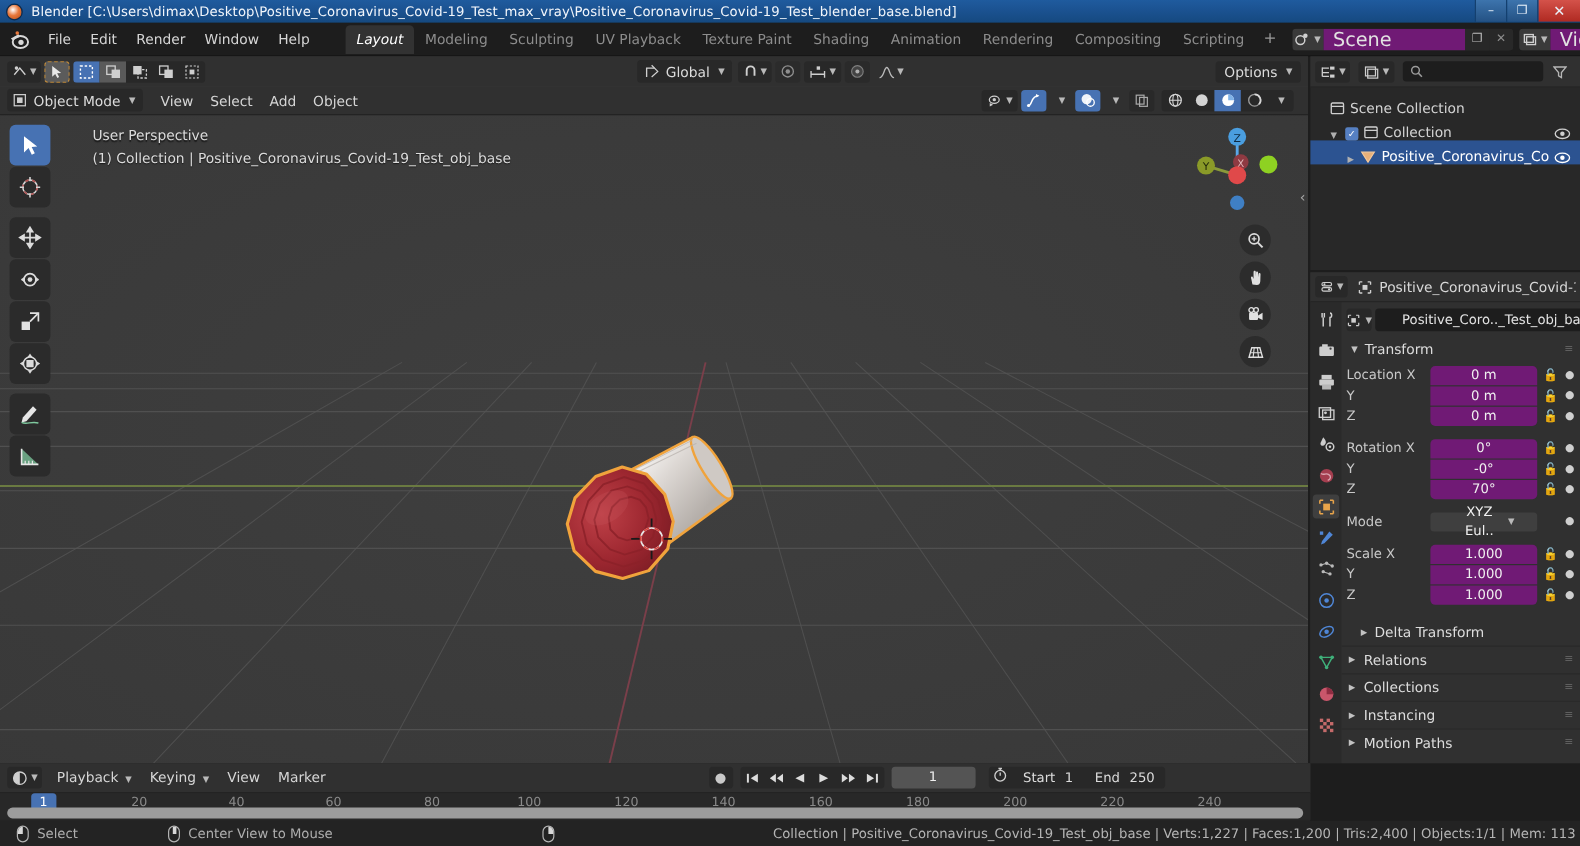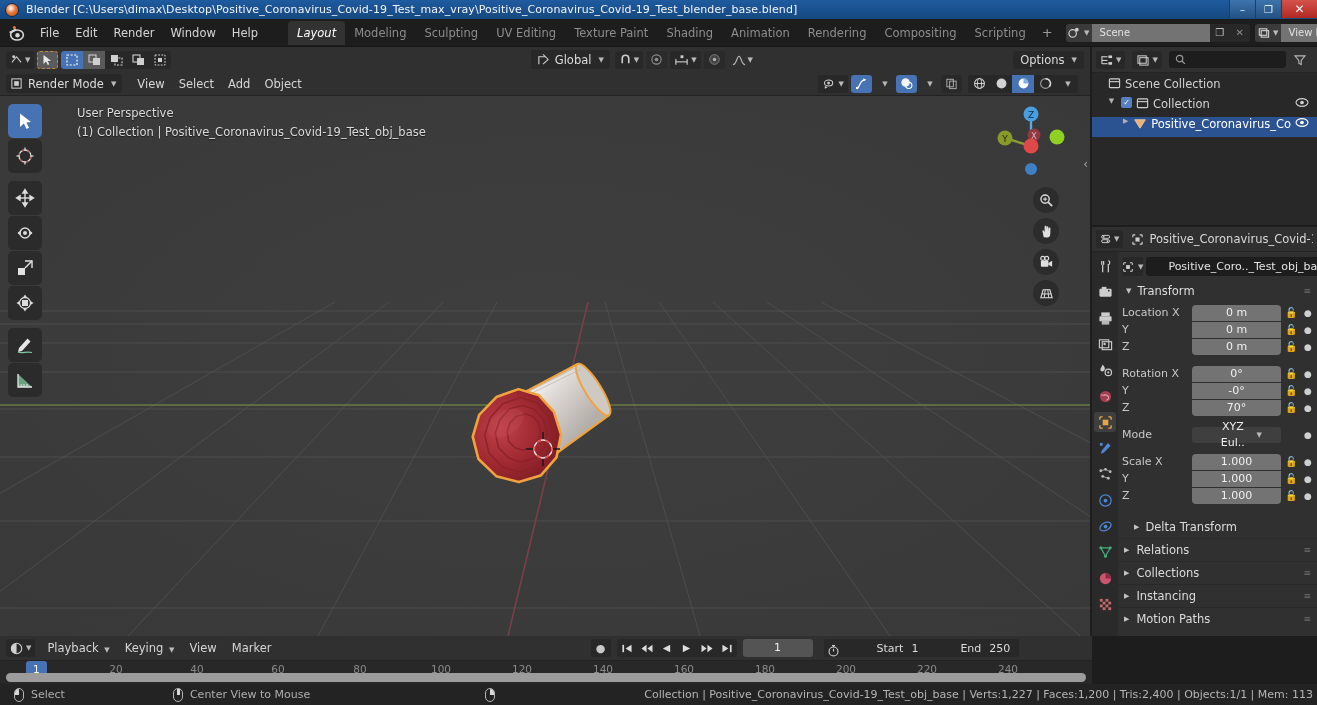--- a/index.html
+++ b/index.html
@@ -61,21 +61,21 @@
   .scene-block { display: flex; align-items: center; margin-left: 6px; }
   .idblock {
     display: flex; align-items: center; height: 18px;
     background: #282828; border-radius: 3px; overflow: hidden;
   }
   .idblock .id-ico {
     display:flex; align-items:center; justify-content:center;
     width: 26px; height: 18px; background:#3a3a3a; color:#d2d2d2; font-size: 10px; gap:1px;
   }
   .idblock .id-name {
-    padding: 0 10px 0 8px; height:18px; line-height:18px; background:#737373; color:#e2e2e2; font-size:10px;
+    padding: 0 10px 0 8px; height:18px; line-height:18px; background:#701a75; color:#e2e2e2; font-size:16px;
     min-width: 118px;
   }
   .idblock .id-btn {
     width: 20px; height:18px; display:flex; align-items:center; justify-content:center;
     color:#bdbdbd; font-size:10px; background:#282828;
   }
   .idblock .id-btn.x { color:#8d8d8d; }
   .caret { font-size: 7px; color: #b9b9b9; margin-left: 2px; }
 
   
@@ -143,21 +143,21 @@
   .side-arrow { position:absolute; right: 2px; top: 110px; color:#a7a7a7; font-size: 12px; z-index:14;}
 
   
   .outliner { position:absolute; left: 1092px; top: 47px; width: 225px; height: 178px; background:#282828; }
   .ol-header { height: 26px; background:#303030; display:flex; align-items:center; padding: 0 4px; gap: 4px; border-bottom:1px solid #232323;}
   .ol-search {
     flex:1; height:17px; background:#1d1d1d; border-radius:3px; display:flex; align-items:center; padding-left:6px; gap:5px;
     color:#9b9b9b; font-size:10.5px;
   }
   .ol-rows { padding-top: 4px; font-size: 11.5px; }
-  .ol-row { display:flex; align-items:flex-start; height:20px; padding-left: 6px; gap: 4px; color:#d3d3d3;}
+  .ol-row { display:flex; align-items:flex-end; height:20px; padding-left: 6px; gap: 4px; color:#d3d3d3;}
   .ol-row.sel { background:#2c5391; color:#ffffff; }
   .ol-row .tri { width: 11px; color:#b0b0b0; font-size: 7px; text-align:center;}
   .ol-row .eye { margin-left:auto; margin-right: 8px; color:#d0d0d0; }
   .chk { width:11px; height:11px; background:#5680c2; border-radius:2px; color:#fff; font-size:8px; display:flex;align-items:center;justify-content:center;}
 
   
   .props { position:absolute; left:1092px; top: 227px; width:225px; height: 409px; background:#303030; }
   .props-head { height: 25px; background:#303030; display:flex; align-items:center; padding:0 4px; gap:5px; border-bottom:1px solid #242424;}
   .breadcrumb { display:flex; align-items:center; gap:5px; font-size:11.5px; color:#d8d8d8; overflow:hidden; white-space:nowrap;}
   .props-body { position:absolute; left:26px; top:25px; width:199px; height:384px; background:#303030; overflow:hidden;}
@@ -166,21 +166,21 @@
   .ptab { width:22px; height:20px; display:flex;align-items:center;justify-content:center; border-radius:3px; }
   .ptab.active { background:#3f3f3f; }
   .objbar { display:flex; align-items:center; height:19px; margin: 5px 6px 0 4px; gap: 3px;}
   .objbar .ob-ico { width:24px; height:19px; background:#282828; border-radius:3px; display:flex;align-items:center;justify-content:center; gap:2px; color:#d0d0d0;}
   .objbar .ob-name { flex:1; height:19px; background:#1d1d1d; border-radius:3px; line-height:19px; padding-left: 22px; font-size:11px; color:#e3e3e3;}
   .panel-title { display:flex; align-items:center; height: 22px; gap:6px; padding-left: 8px; font-size:11.5px; color:#dcdcdc; }
   .tri-r { font-size: 7px; color:#c2c2c2; }
   .prow { display:flex; align-items:center; height:17px; margin: 2px 4px 0 4px; gap: 4px; }
   .prow .plabel { width: 66px; font-size:11px; color:#c8c8c8; padding-right: 4px;}
   .pfield {
-    flex:1; height:16px; background:#737373; border-radius:3px; text-align:center;
+    flex:1; height:16px; background:#701a75; border-radius:3px; text-align:center;
     font-size:11px; color:#f0f0f0; line-height:16px;
   }
   .pfield.first { border-radius:4px 4px 0 0;}
   .pfield.mid { border-radius:0;}
   .pfield.last { border-radius:0 0 4px 4px;}
   .pfield.drop { background:#3f3f3f; display:flex; align-items:center; justify-content:space-between; padding:0 19px;}
   .lockico { width:14px; color:#b0b0b0; font-size:10px; text-align:center;}
   .dotico { width:10px; color:#cfcfcf; font-size:9px; text-align:center;}
   .spacer8{height:8px;}
   .collapsed-row { display:flex; align-items:center; height: 23px; gap:7px; padding-left: 6px; font-size:11.5px; color:#dcdcdc;
@@ -188,21 +188,21 @@
   .grip { margin-left:auto; margin-right: 7px; color:#6e6e6e; font-size: 9px; letter-spacing:-1px;}
 
   
   .timeline { position:absolute; left:0; top: 636px; width:1092px; height: 48px; background:#282828; }
   .tl-header { height:25px; background:#303030; display:flex; align-items:center; padding-left:6px; gap:3px; border-bottom:1px solid #232323;}
   .tl-menu { padding: 2px 6px; font-size:11.5px; color:#d6d6d6; border-radius:3px;}
   .tl-play { display:flex; align-items:center; gap:0px; background:#282828; border-radius:3px; overflow:hidden;}
   .tl-play .pb { width:20px;height:18px;display:flex;align-items:center;justify-content:center;color:#dcdcdc;font-size:9px;}
   .tl-rec { width:20px;height:18px;display:flex;align-items:center;justify-content:center;background:#282828;border-radius:3px;color:#c9c9c9;}
   .frame-field { width:70px;height:18px;background:#545454;border-radius:3px;text-align:center;line-height:18px;font-size:11px;color:#f0f0f0;}
-  .range-box { display:flex; align-items:flex-end; height:18px; background:#282828; border-radius:3px; margin-left:5px; overflow:hidden;gap:24px;}
+  .range-box { display:flex; align-items:flex-start; height:18px; background:#282828; border-radius:3px; margin-left:5px; overflow:hidden;}
   .range-box .rb { display:flex;align-items:center;gap:8px;padding:0 9px;height:18px;font-size:11px;color:#dcdcdc;}
   .range-box .rico{ width:20px;display:flex;align-items:center;justify-content:center;color:#cfcfcf;}
   .tl-ruler { position:relative; height: 22px; background:#282828; }
   .tl-tick { position:absolute; top:2px; font-size:10.5px; color:#8a8a8a; transform: translateX(-50%); }
   .playhead { position:absolute; top:0px; height:16px; background:#4772b3; border-radius:3px; color:#fff;
               font-size:10.5px; display:flex;align-items:center;justify-content:center; padding: 0 7px; }
   .scrollbar { position:absolute; left:6px; bottom:1px; width: 1080px; height: 9px; background:#9c9c9c; border-radius:5px;}
 
   
   .statusbar { position:absolute; left:0; top: 684px; width:1317px; height:21px; background:#232323;
@@ -243,21 +243,21 @@
     <div class="menu-item">File</div>
     <div class="menu-item">Edit</div>
     <div class="menu-item">Render</div>
     <div class="menu-item">Window</div>
     <div class="menu-item">Help</div>
 
     <div class="ws-tabs">
       <div class="ws-tab active">Layout</div>
       <div class="ws-tab">Modeling</div>
       <div class="ws-tab">Sculpting</div>
-      <div class="ws-tab">UV Editing</div>
+      <div class="ws-tab">UV Playback</div>
       <div class="ws-tab">Texture Paint</div>
       <div class="ws-tab">Shading</div>
       <div class="ws-tab">Animation</div>
       <div class="ws-tab">Rendering</div>
       <div class="ws-tab">Compositing</div>
       <div class="ws-tab">Scripting</div>
       <div class="ws-plus">+</div>
     </div>
 
     <div class="scene-block">
@@ -468,21 +468,21 @@
         <span class="caret">▼</span>
       </div>
     </div>
 
     <div class="vp-header2">
       <div class="modebox">
         <svg width="13" height="13" viewBox="0 0 14 14">
             <rect x="2" y="2" width="10" height="10" fill="none" stroke="#cfcfcf" stroke-width="1.1"></rect>
             <rect x="4.5" y="4.5" width="5" height="5" fill="#cfcfcf"></rect>
           </svg>
-        <span>Render Mode</span>
+        <span>Object Mode</span>
         <span class="caret">▼</span>
       </div>
       <div class="vp-menu">View</div>
       <div class="vp-menu">Select</div>
       <div class="vp-menu">Add</div>
       <div class="vp-menu">Object</div>
 
       <div style="margin-left:auto; display:flex; align-items:center; padding-right: 6px;">
         <div class="hbtn">
           <svg width="15" height="12" viewBox="0 0 16 12">
@@ -1108,21 +1108,21 @@
       <div class="tl-tick" style="left:1008px;">240</div>
       <div class="scrollbar"></div>
     </div>
   </div>
 
   <div class="statusbar">
     <div class="sb-item">
       <span class="mouse-ico l"></span>
       <span>Select</span>
     </div>
-    <div class="sb-item" style="margin-left:108px;">
+    <div class="sb-item" style="margin-left:75px;">
       <span class="mouse-ico m"></span>
       <span>Center View to Mouse</span>
     </div>
     <div class="sb-item" style="margin-left:175px;">
       <span class="mouse-ico r"></span>
       <span></span>
     </div>
     <div class="sb-right">Collection | Positive_Coronavirus_Covid-19_Test_obj_base | Verts:1,227 | Faces:1,200 | Tris:2,400 | Objects:1/1 | Mem: 113</div>
   </div>
 

